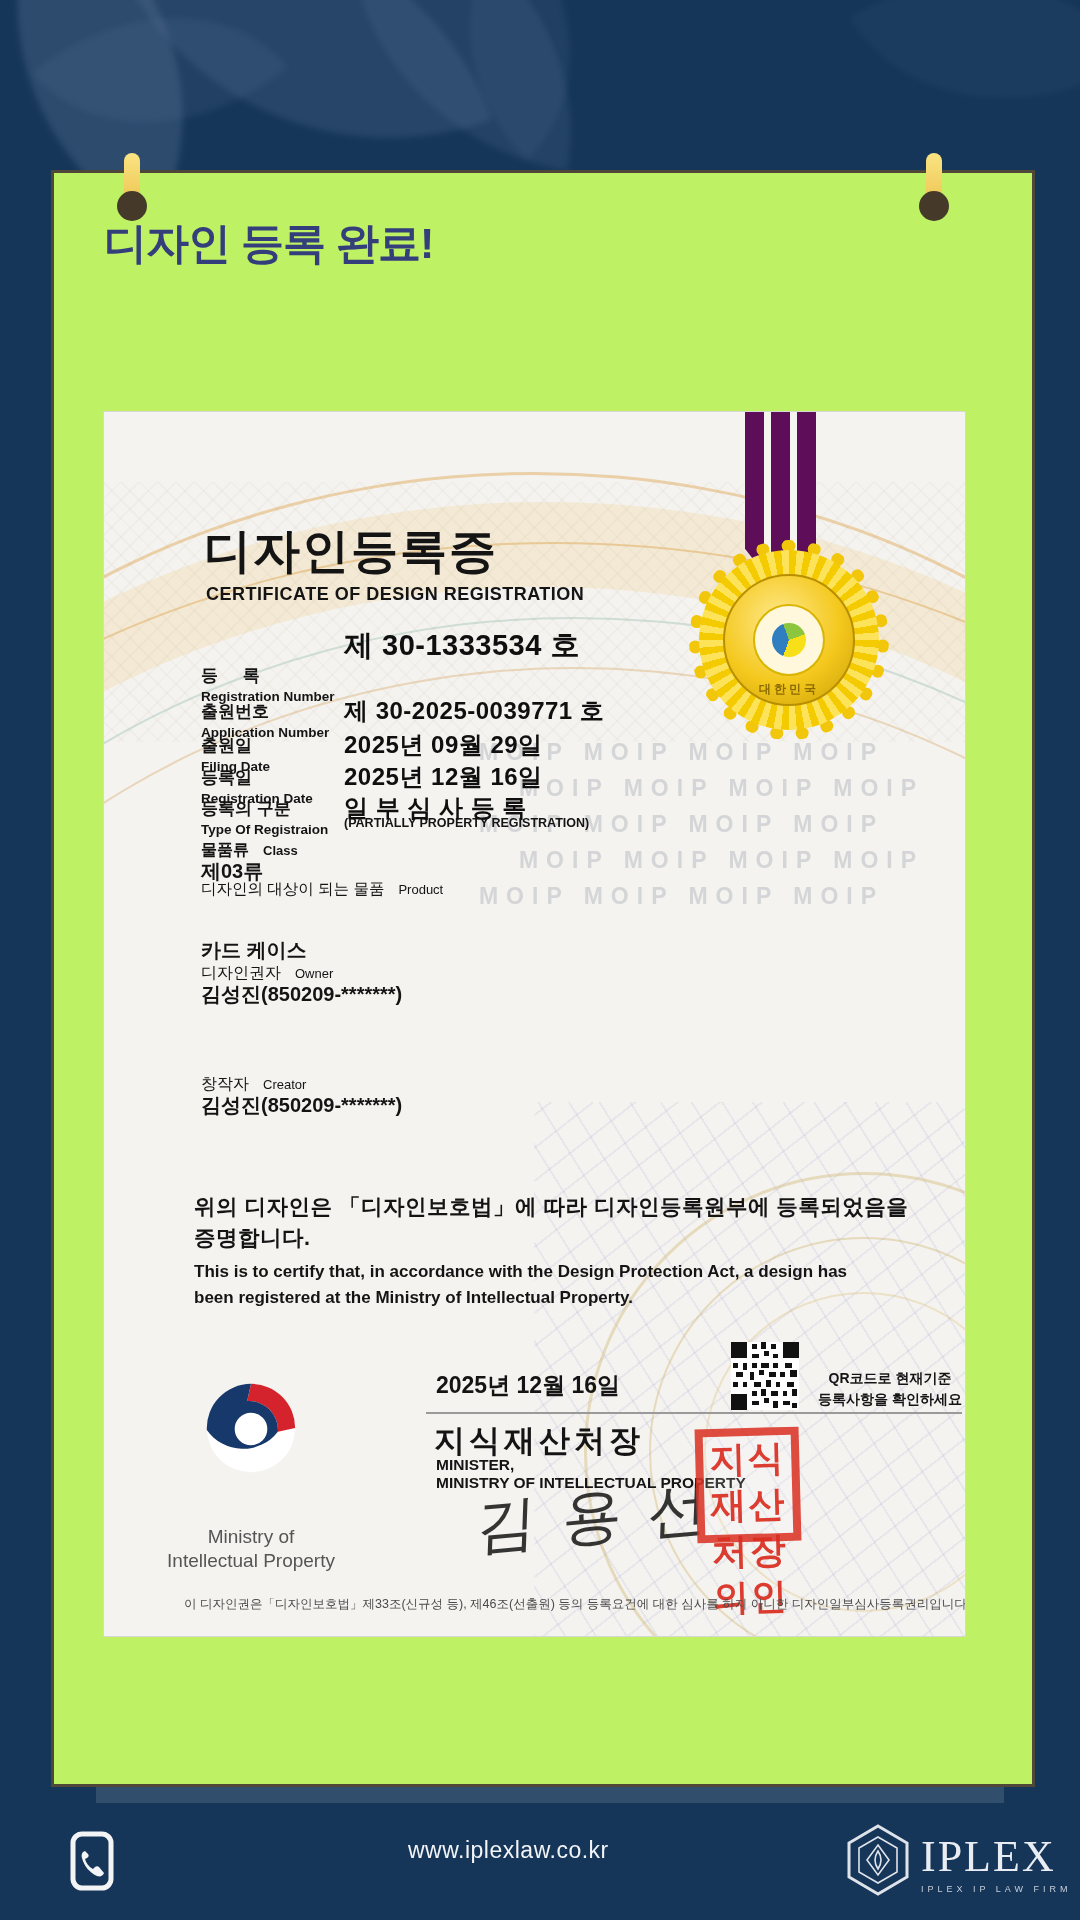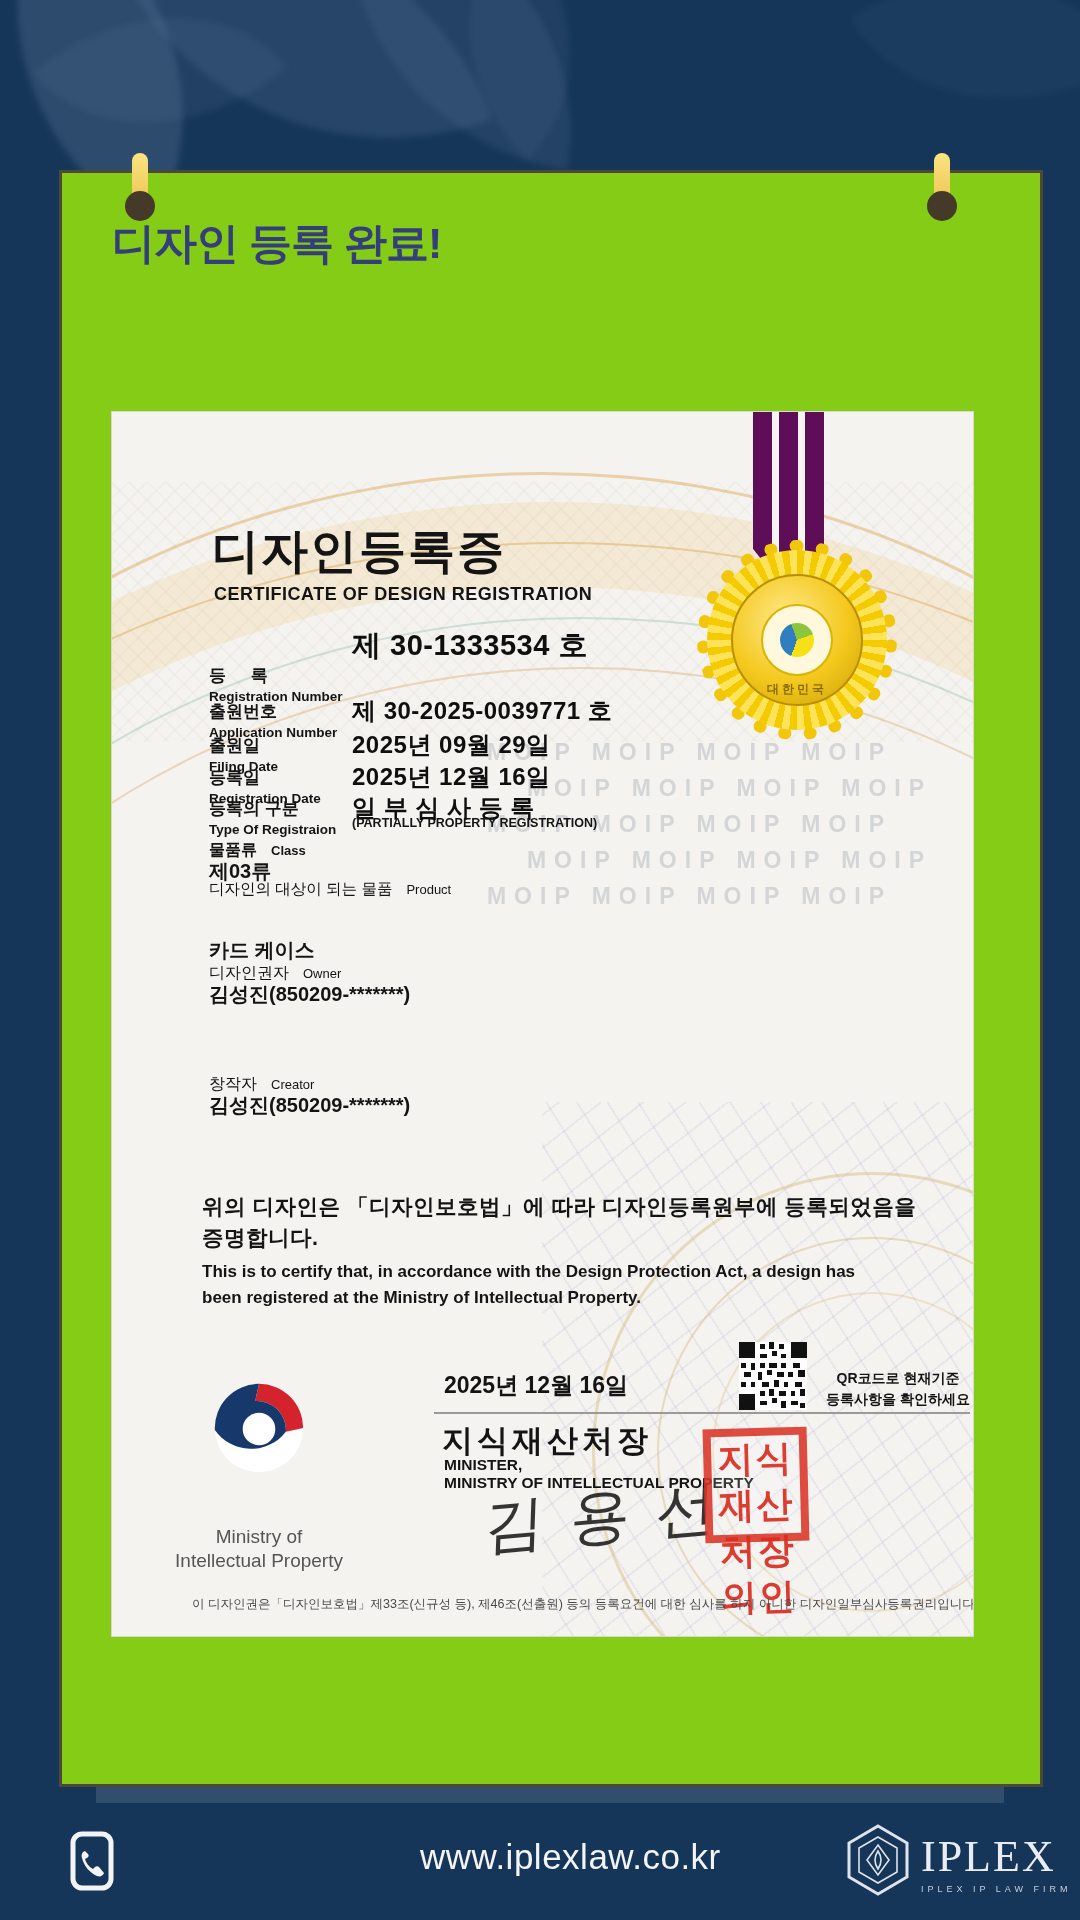--- a/index.html
+++ b/index.html
@@ -2,22 +2,22 @@
 <html><head>
 <meta charset="utf-8">
 <style>
   html,body{margin:0;padding:0;background:#0e2743;}
   .canvas{position:relative;width:1080px;height:1920px;background:#163659;overflow:hidden;
           font-family:"Liberation Sans","DejaVu Sans",sans-serif;}
   
   .leaf{position:absolute;background:rgba(96,124,156,.30);filter:blur(3px);
         border-radius:0 100% 0 100%;}
   
-  .paper{position:absolute;left:59px;top:170px;width:984px;height:1617px;box-sizing:border-box;
-         background:#84cc16;border:3px solid #4f4839;}
+  .paper{position:absolute;left:51px;top:170px;width:984px;height:1617px;box-sizing:border-box;
+         background:#bef264;border:3px solid #4f4839;}
   .paper-stack{position:absolute;left:96px;top:1787px;width:908px;height:16px;
                background:rgba(255,255,255,.12);}
   .pin{position:absolute;width:30px;}
   .pin-stem{position:absolute;left:7px;top:-20px;width:16px;height:58px;border-radius:9px;
             background:linear-gradient(180deg,#fae482,#ecc04c);}
   .pin-head{position:absolute;left:0;top:18px;width:30px;height:30px;border-radius:50%;
             background:#453a2a;}
   .banner-title{position:absolute;left:50px;top:42px;margin:0;font-size:43px;font-weight:bold;
             color:#333e7b;letter-spacing:-1px;}
   
@@ -80,21 +80,21 @@
       color:rgba(217,45,32,.92);font-size:36px;font-weight:bold;line-height:46px;text-align:center;
       letter-spacing:2px;transform:rotate(-1.5deg);background:rgba(255,255,255,.15);}
   .gov-logo{left:99px;top:968px;width:96px;height:96px;}
   .agency-ko{left:0px;top:1072px;width:294px;text-align:center;font-size:31px;font-weight:bold;color:#2b2b2b;}
   .agency-en{left:0px;width:294px;text-align:center;font-size:19px;color:#555;}
   .disclaimer{left:80px;top:1184px;font-size:12.5px;color:#4a4a4a;white-space:nowrap;}
   
   .footer{position:absolute;left:0;top:1805px;width:1080px;height:115px;color:#f2f4f6;}
   .phone-wrap{position:absolute;left:70px;top:26px;display:flex;align-items:center;}
   .phone-num{font-size:38px;margin-left:18px;letter-spacing:1px;}
-  .site{position:absolute;left:420px;top:32px;font-size:35px;letter-spacing:.5px;}
+  .site{position:absolute;left:408px;top:32px;font-size:23px;letter-spacing:.5px;}
   .brand{position:absolute;left:845px;top:18px;display:flex;align-items:center;}
   .brand-text{margin-left:10px;}
   .brand-name{font-family:"Liberation Serif","DejaVu Serif",serif;font-size:44px;letter-spacing:2px;color:#e9ecf2;}
   .brand-sub{font-size:9px;letter-spacing:4px;color:#c7cedb;margin-top:2px;}
 </style>
 </head>
 <body>
 
 <div class="canvas">
 

